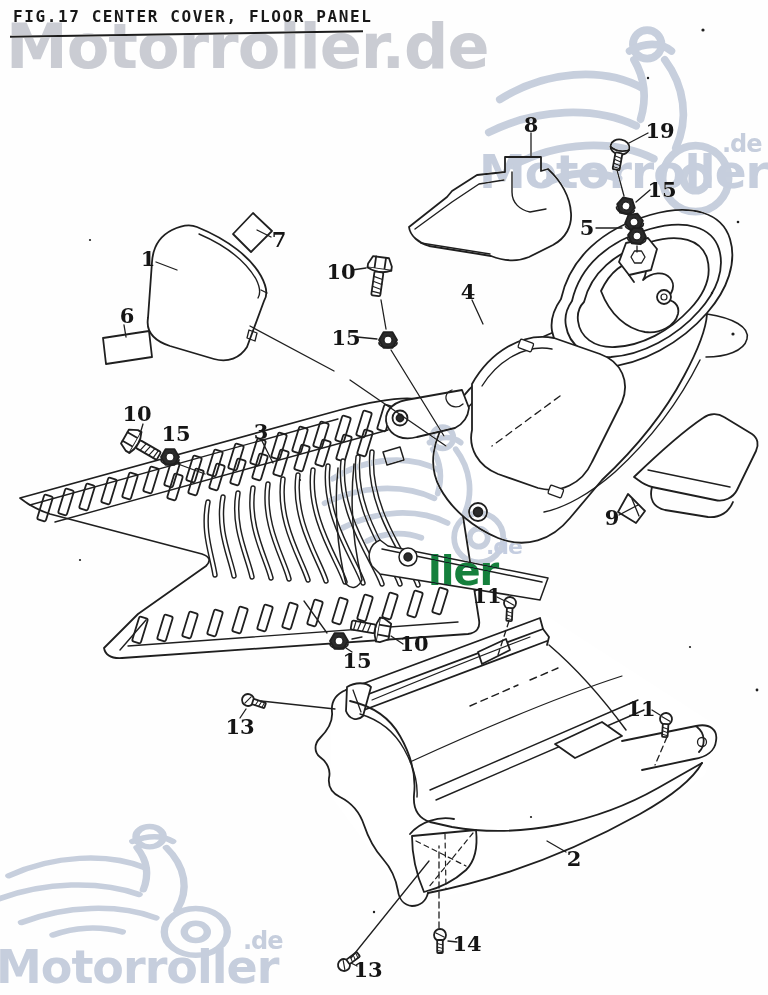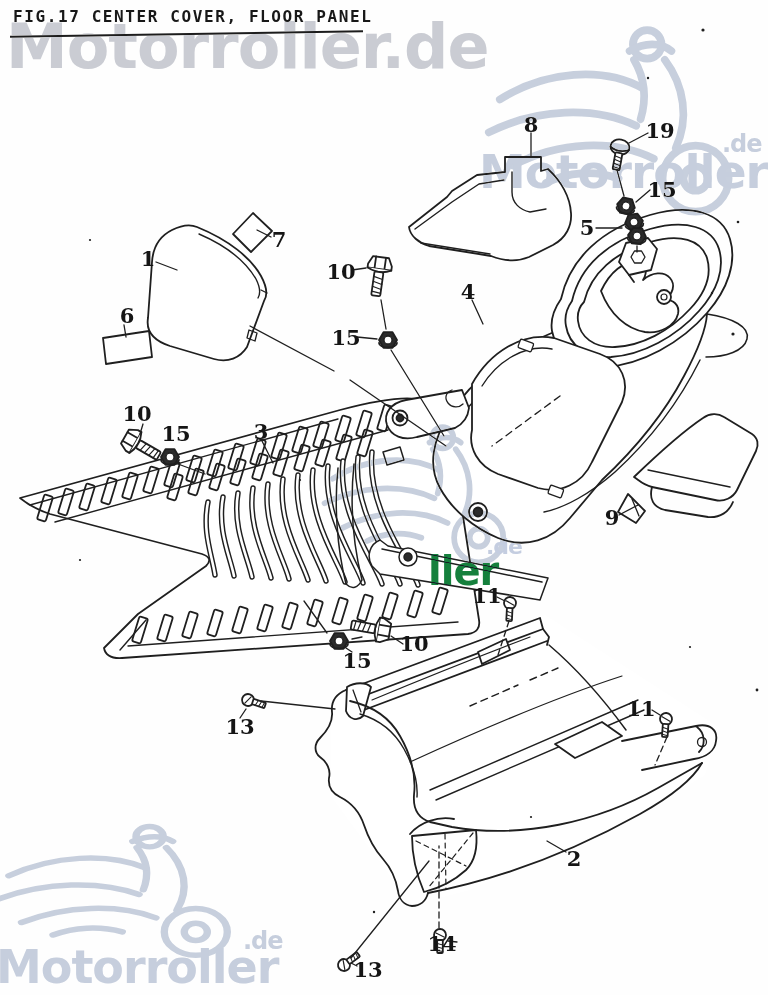--- a/index.html
+++ b/index.html
@@ -290,21 +290,21 @@
     <div class="callout" style="left:176px;top:433px">15</div>
     <div class="callout" style="left:261px;top:431px">3</div>
     <div class="callout" style="left:612px;top:517px">9</div>
     <div class="callout" style="left:357px;top:660px">15</div>
     <div class="callout" style="left:414px;top:643px">10</div>
     <div class="callout" style="left:487px;top:595px">11</div>
     <div class="callout" style="left:641px;top:708px">11</div>
     <div class="callout" style="left:240px;top:726px">13</div>
     <div class="callout" style="left:574px;top:858px">2</div>
     <div class="callout" style="left:368px;top:969px">13</div>
-    <div class="callout" style="left:442px;top:943px">14</div>
+    <div class="callout" style="left:467px;top:943px">14</div>
   </div>
 
   <div class="wm">
     <svg width="768" height="995" viewBox="0 0 768 995" fill="none" stroke="#c7cfdd" stroke-width="7" stroke-linecap="round" stroke-linejoin="round">
       <defs>
         <g id="scooter">
           <circle cx="152" cy="24" r="13"></circle>
           <path d="M 136,30 C 150,22 164,22 174,30"></path>
           <path d="M 140,38 C 150,55 152,72 146,92"></path>
           <path d="M 168,38 C 186,62 190,92 178,118"></path>

